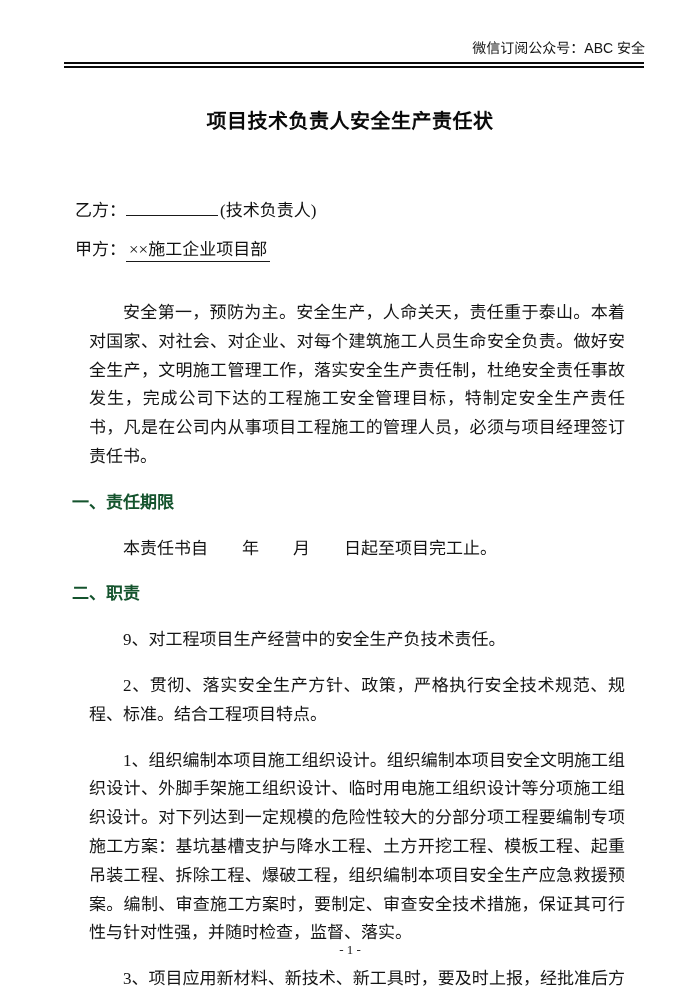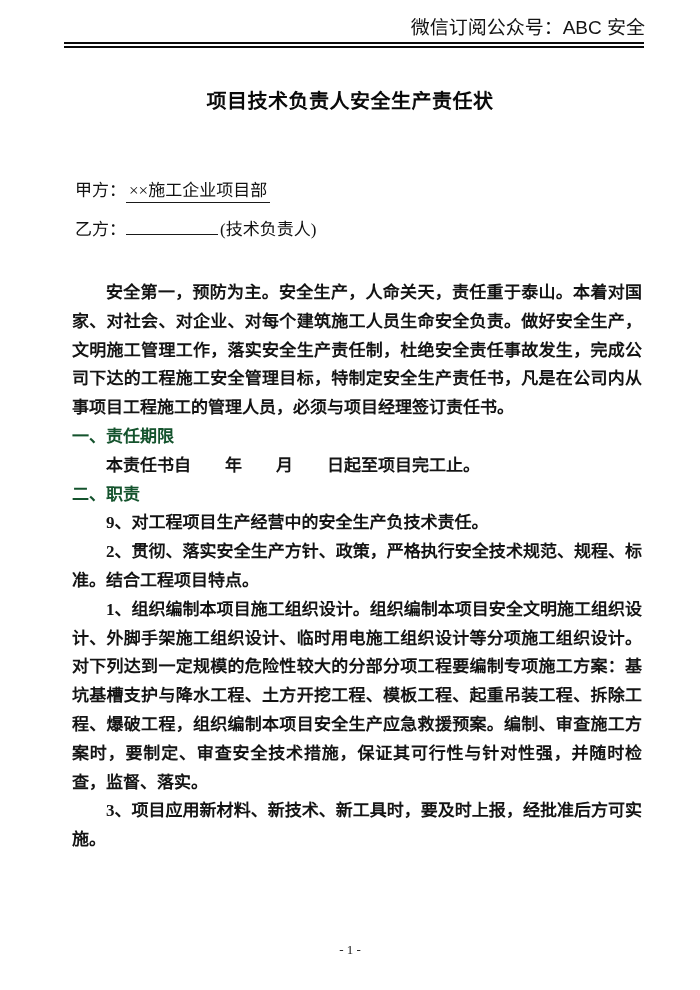--- a/index.html
+++ b/index.html
@@ -10,23 +10,23 @@
   .page {
     position: relative;
     width: 700px;
     height: 990px;
     background: #ffffff;
     color: #111111;
     overflow: hidden;
     font-family: "Liberation Serif", "DejaVu Serif", serif;
   }
   .header-note {
-    padding: 20px 55px 6px 0;
+    padding: 40px 55px 6px 0;
     text-align: right;
-    font-size: 19px;
+    font-size: 14px;
     line-height: 16px;
     font-family: "Liberation Sans", "DejaVu Sans", sans-serif;
     color: #141414;
   }
   .rule {
     margin: 0 56px 0 64px;
     height: 2px;
     border-top: 2.5px solid #0a0a0a;
     border-bottom: 2px solid #0a0a0a;
   }
@@ -62,23 +62,22 @@
   }
   .party-suffix { margin-left: 2px; }
   .content {
     margin: 36px 58px 0 72px;
     font-size: 17px;
     line-height: 28.8px;
     text-align: justify;
     color: #141414;
   }
   .content p {
-    margin: 0;
+    margin: 17px;
     text-indent: 2em;
-    font-weight: bold;
   }
   .content h2 {
     margin: 0;
     font-size: 17px;
     line-height: 28.8px;
     font-weight: bold;
     font-family: "Liberation Sans", "DejaVu Sans", sans-serif;
     color: #14532d;
   }
   .footer {
@@ -97,24 +96,24 @@
 <div class="page">
 
   <div class="header-note">微信订阅公众号：ABC 安全</div>
 
   <div class="rule"></div>
 
   <h1 class="title">项目技术负责人安全生产责任状</h1>
 
   <div class="parties">
     <div class="party-row">
-      <span>甲方：</span><span class="underlined">××施工企业项目部</span>
+      <span>乙方：</span><span class="blank-line"></span><span class="party-suffix">(技术负责人)</span>
     </div>
     <div class="party-row">
-      <span>乙方：</span><span class="blank-line"></span><span class="party-suffix">(技术负责人)</span>
+      <span>甲方：</span><span class="underlined">××施工企业项目部</span>
     </div>
   </div>
 
   <div class="content">
     <p>安全第一，预防为主。安全生产，人命关天，责任重于泰山。本着对国家、对社会、对企业、对每个建筑施工人员生命安全负责。做好安全生产，文明施工管理工作，落实安全生产责任制，杜绝安全责任事故发生，完成公司下达的工程施工安全管理目标，特制定安全生产责任书，凡是在公司内从事项目工程施工的管理人员，必须与项目经理签订责任书。</p>
 
     <h2>一、责任期限</h2>
     <p>本责任书自　　年　　月　　日起至项目完工止。</p>
 
     <h2>二、职责</h2>

